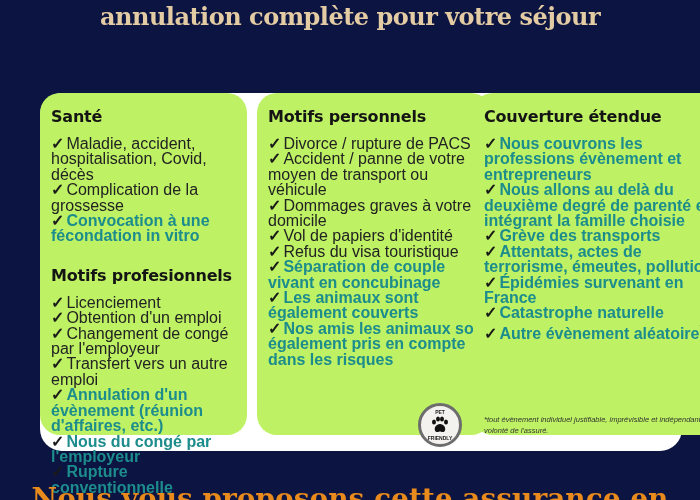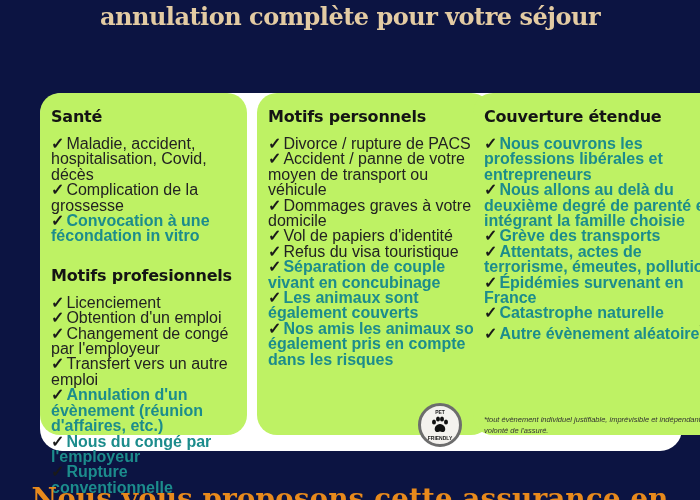--- a/index.html
+++ b/index.html
@@ -111,21 +111,21 @@
       <li><span class="chk">✓</span><span class="txt">Refus du visa touristique</span></li>
       <li class="hl"><span class="chk">✓</span><span class="txt">Séparation de couple vivant en concubinage</span></li>
       <li class="hl"><span class="chk">✓</span><span class="txt">Les animaux sont également couverts</span></li>
       <li class="hl"><span class="chk">✓</span><span class="txt">Nos amis les animaux sont également pris en compte dans les risques</span></li>
     </ul>
   </div>
 
   <div class="col col3">
     <h2>Couverture étendue</h2>
     <ul>
-      <li class="hl"><span class="chk">✓</span><span class="txt">Nous couvrons les professions libérales et entrepreneurs</span></li>
+      <li class="hl"><span class="chk">✓</span><span class="txt">Nous couvrons les professions évènement et entrepreneurs</span></li>
       <li class="hl"><span class="chk">✓</span><span class="txt">Nous allons au delà du deuxième degré de parenté en intégrant la famille choisie</span></li>
       <li class="hl"><span class="chk">✓</span><span class="txt">Grève des transports</span></li>
       <li class="hl"><span class="chk">✓</span><span class="txt">Attentats, actes de terrorisme, émeutes, pollution</span></li>
       <li class="hl"><span class="chk">✓</span><span class="txt">Épidémies survenant en France</span></li>
       <li class="hl"><span class="chk">✓</span><span class="txt">Catastrophe naturelle</span></li>
       <li class="hl"><span class="chk">✓</span><span class="txt">Autre évènement aléatoire</span><sup>*</sup></li>
     </ul>
     <div class="footnote">*tout évènement individuel justifiable, imprévisible et indépendant de la volonté de l'assuré.</div>
   </div>
 

